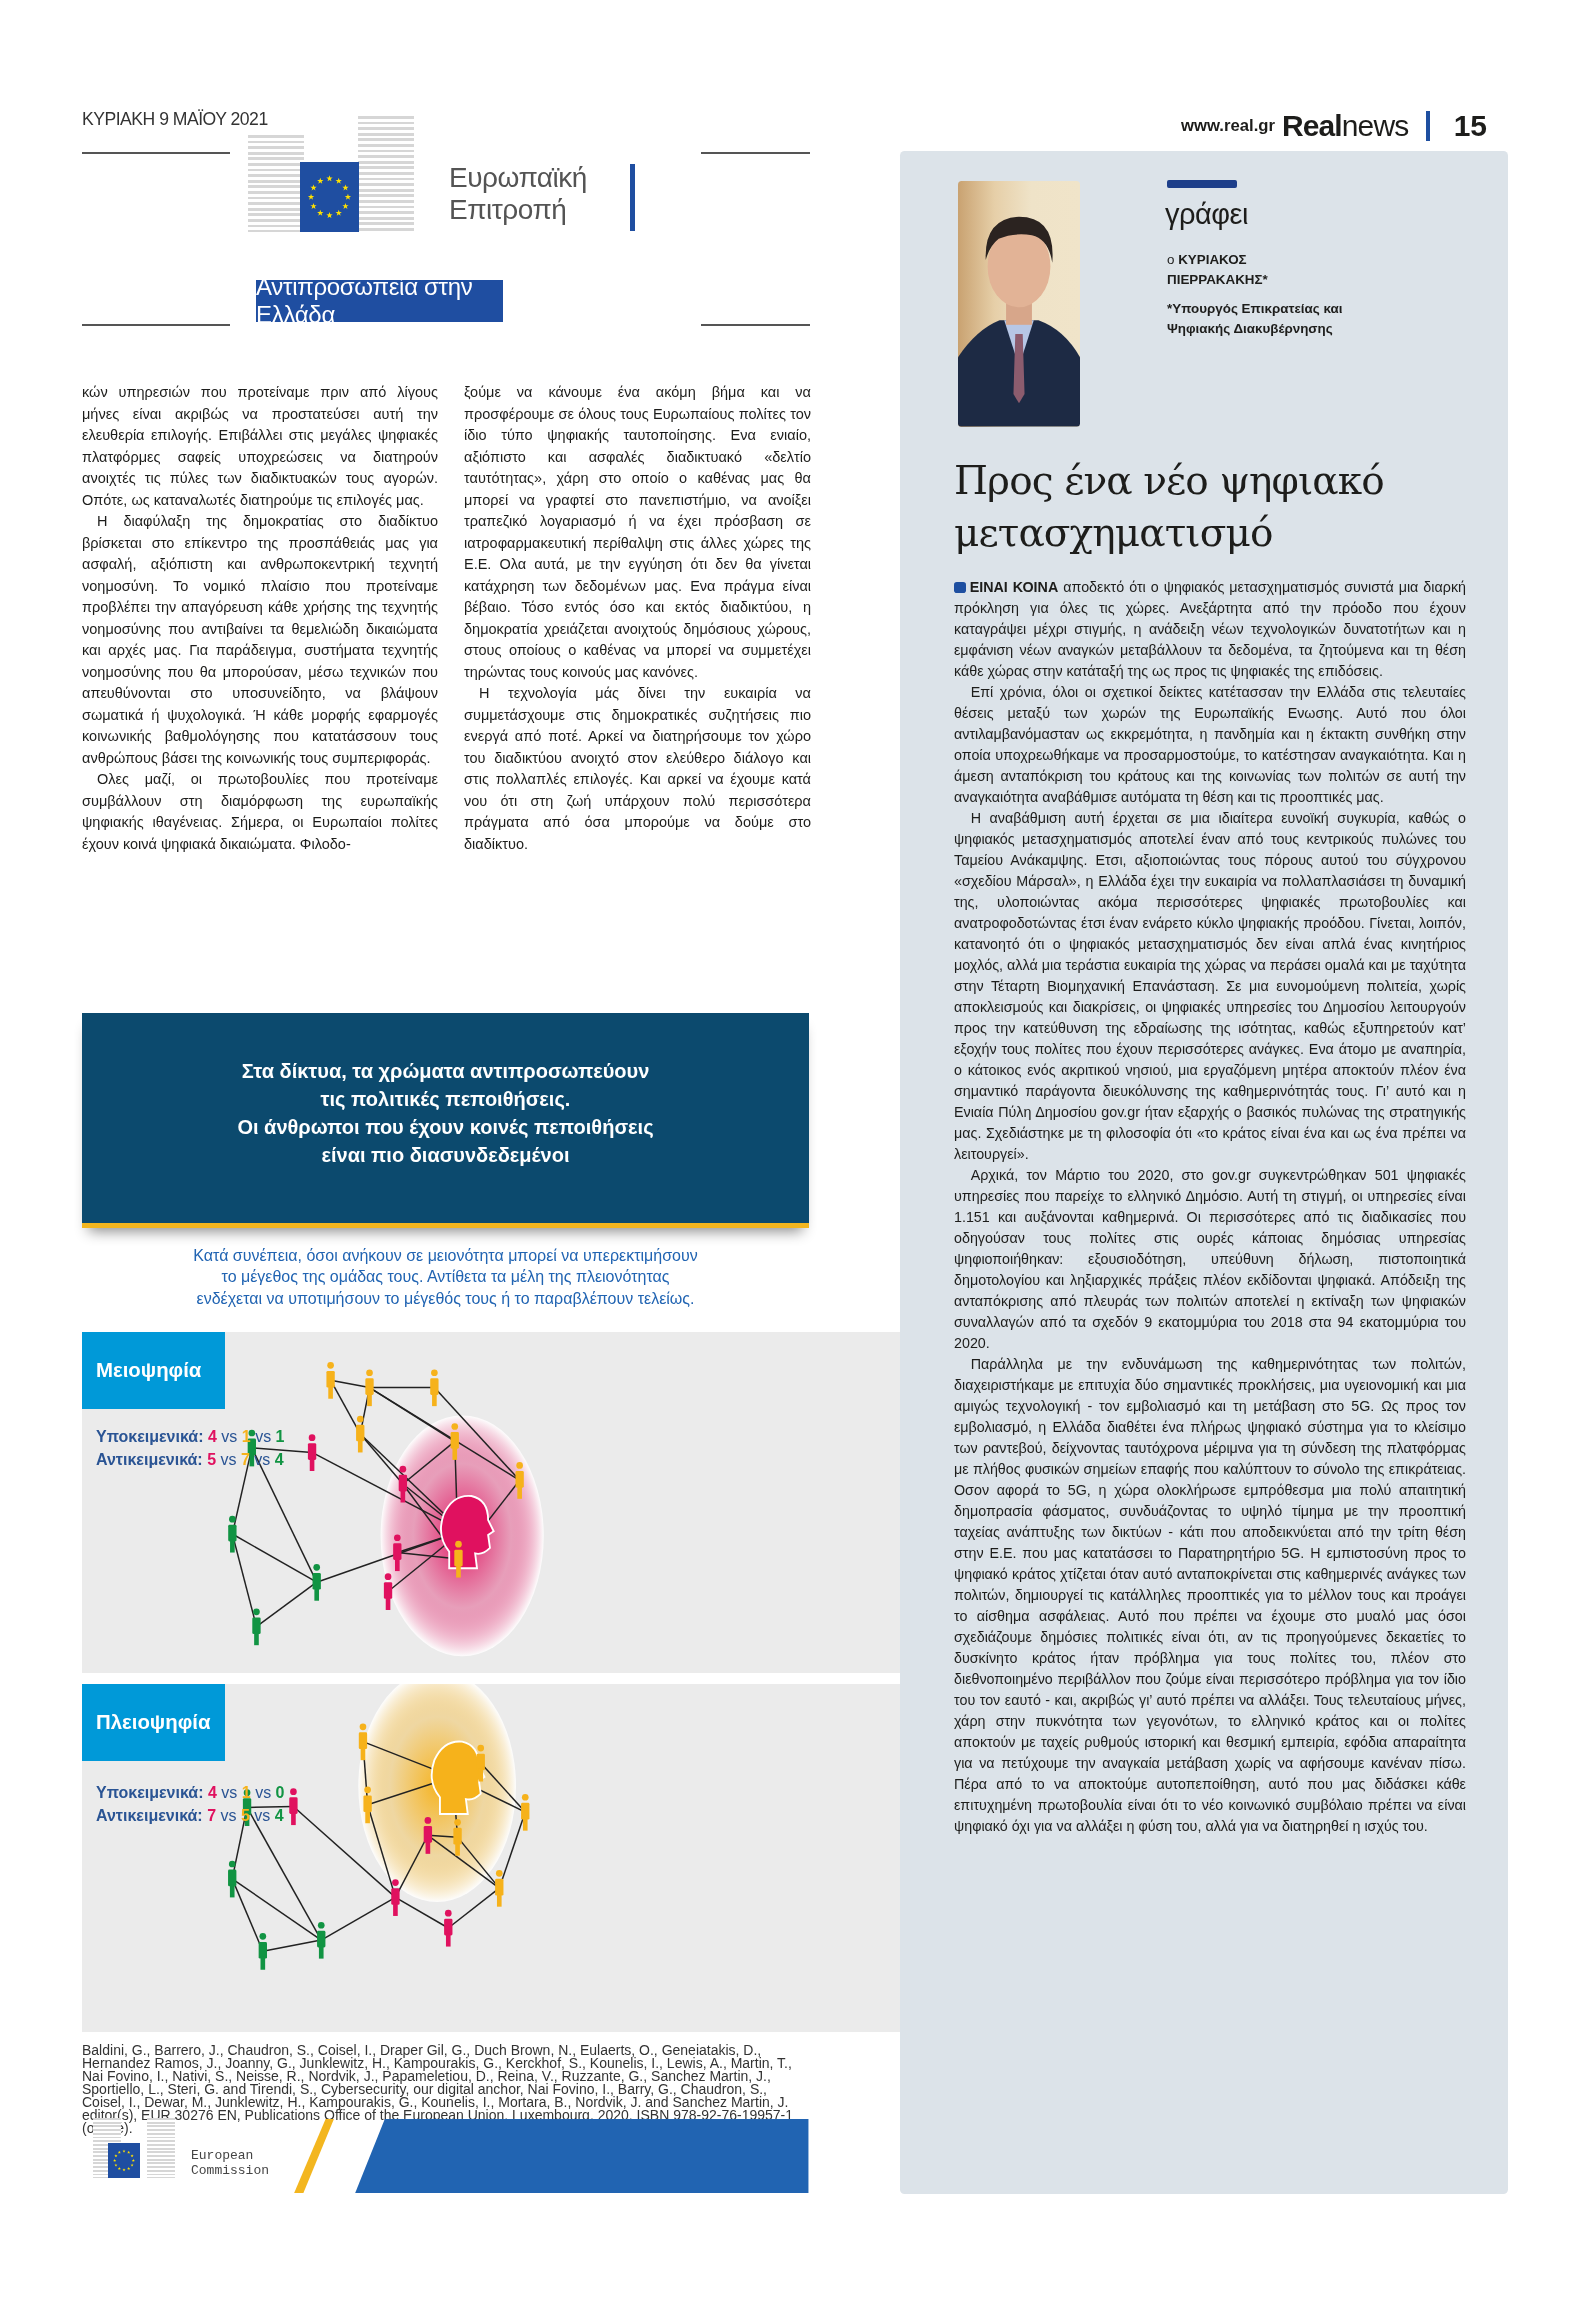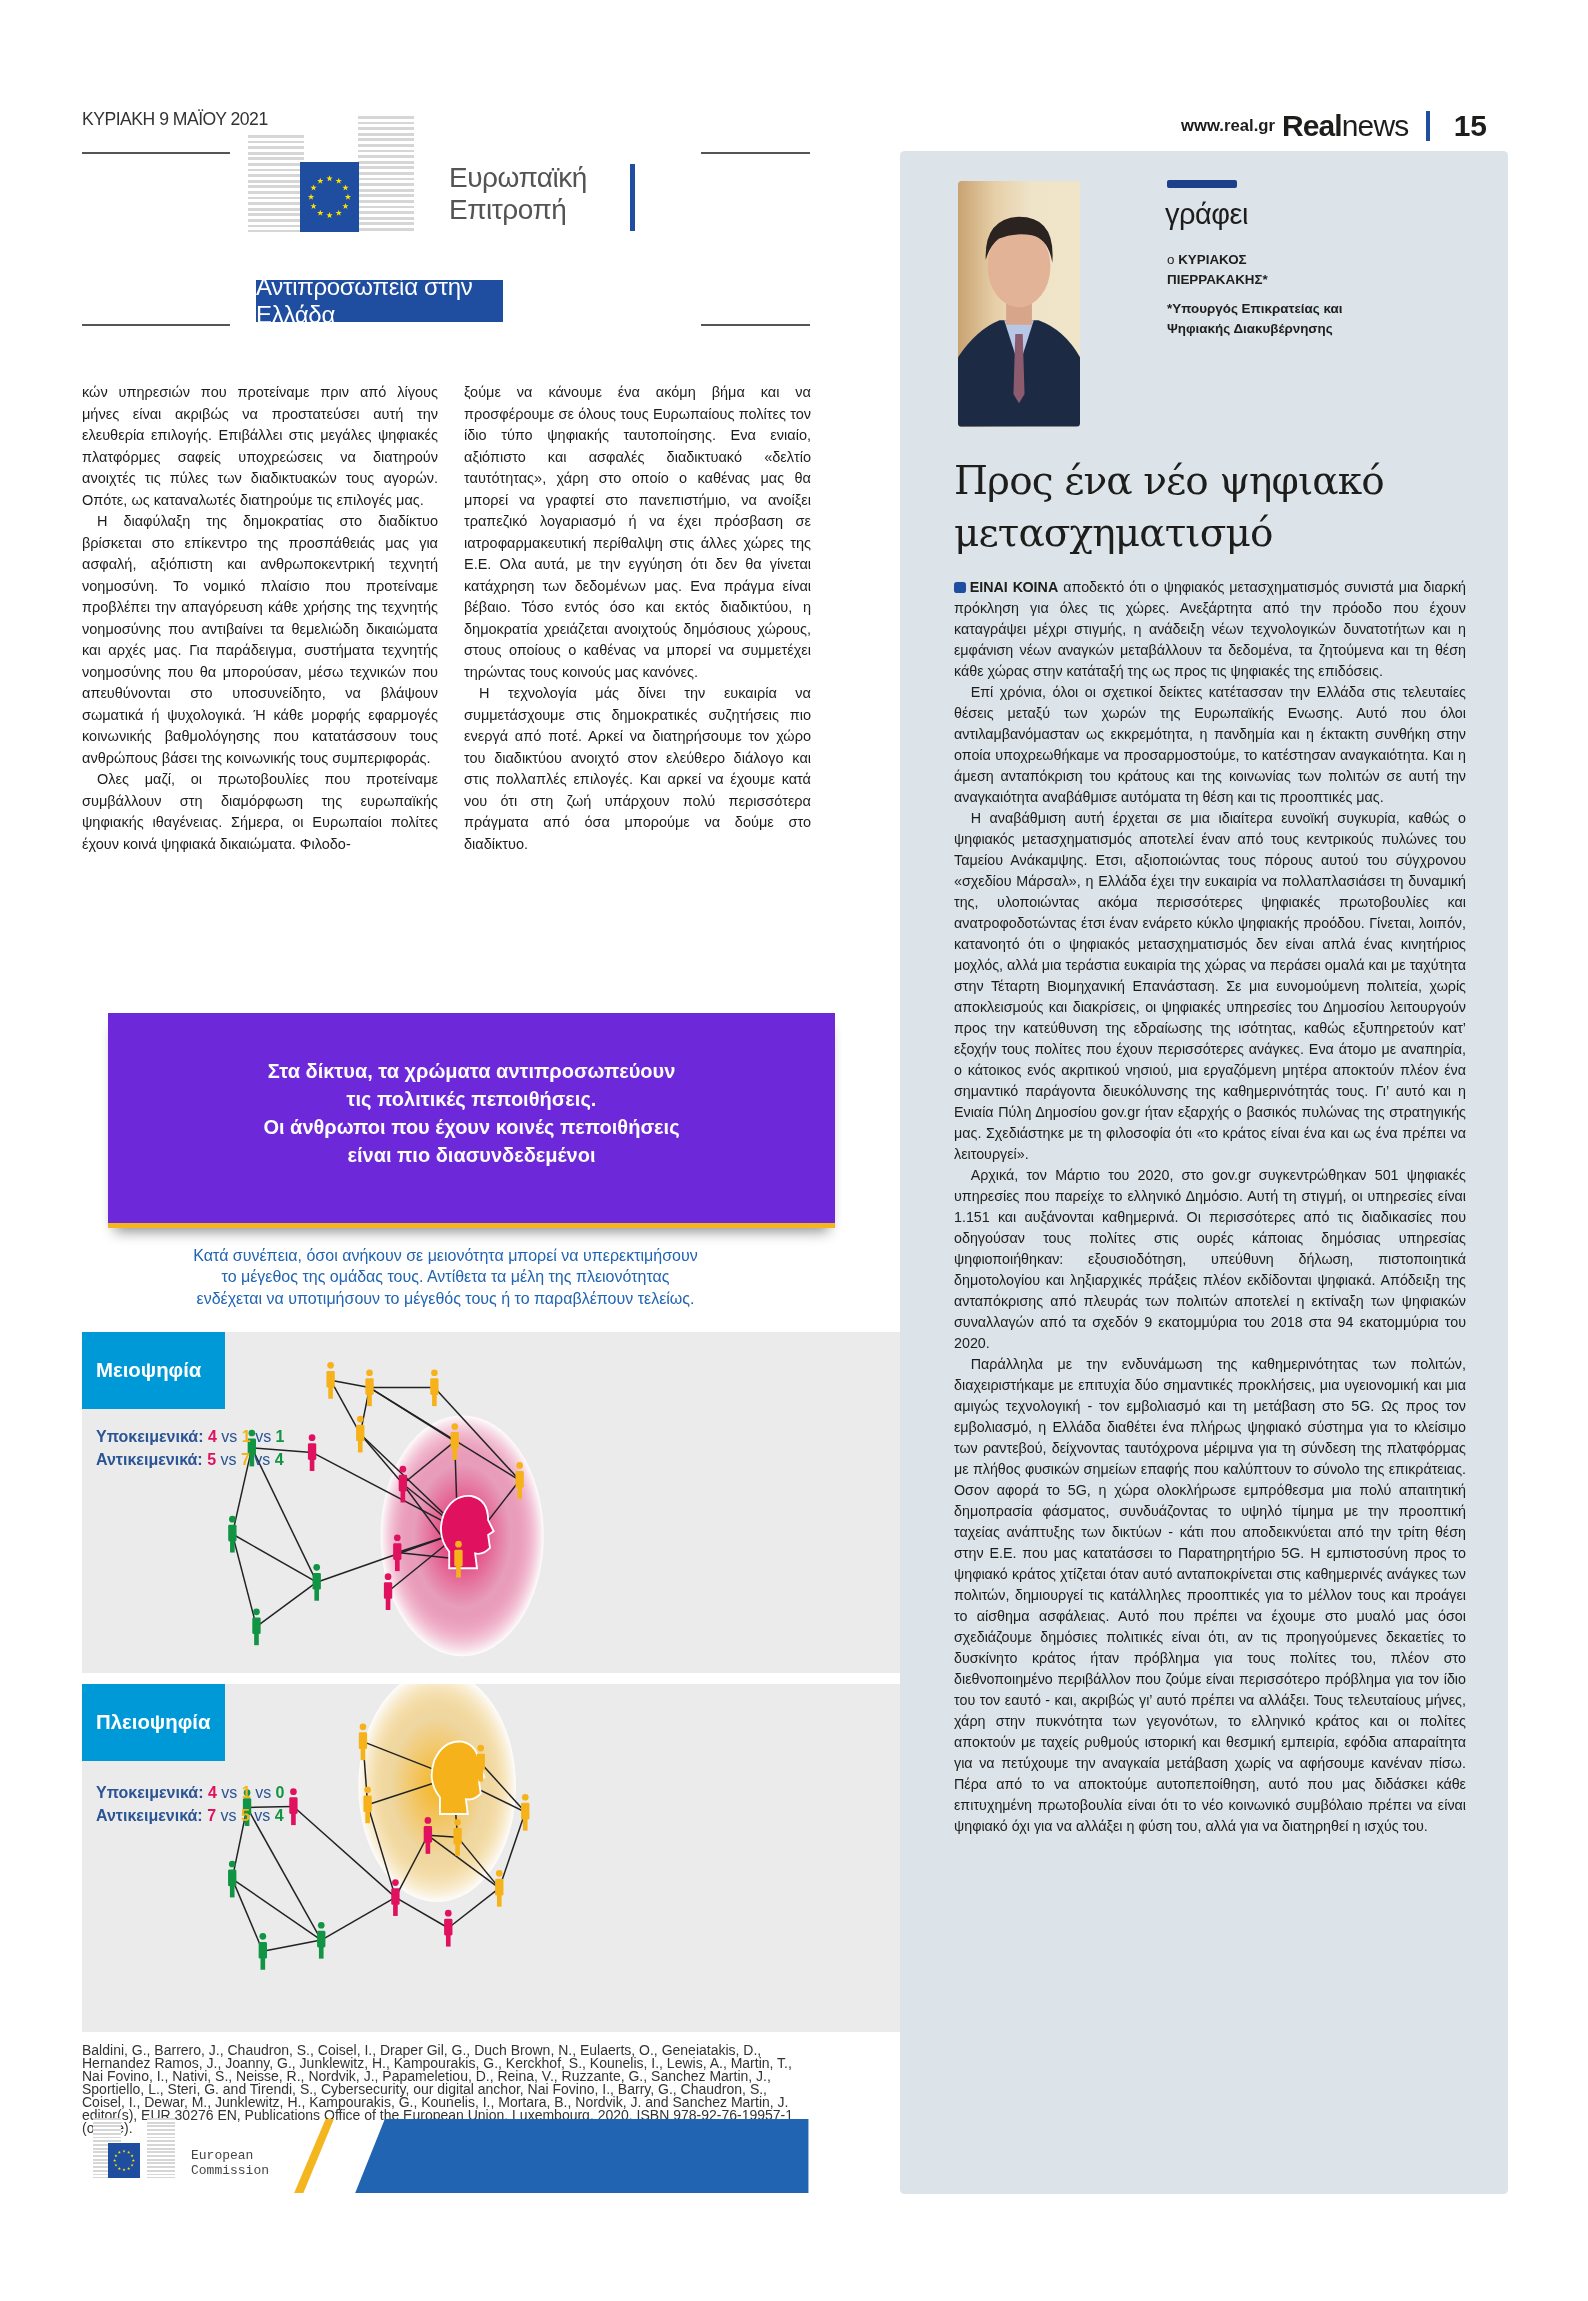--- a/index.html
+++ b/index.html
@@ -25,24 +25,24 @@
   .ec-bar { position: absolute; left: 391px; top: 48px; width: 4.6px; height: 67px; background: #1f4ea1; }
   .ec-banner { position: absolute; left: 256px; top: 280px; width: 247px; height: 42px; background: #1f4ea1; color: #fff;
     font-size: 24px; display: flex; align-items: center; justify-content: center; letter-spacing: -0.3px; }
 
   
   .col { position: absolute; font-size: 14.5px; line-height: 21.5px; text-align: justify; color: #1d1d1b; }
   .col p { text-indent: 0; }
   .col p.ind { text-indent: 15px; }
 
   
-  .info-top { position: absolute; left: 82px; top: 1013px; width: 727px; height: 215px; background: #6d28d9;
+  .info-top { position: absolute; left: 82px; top: 1013px; width: 727px; height: 215px; background: #0c4a6e;
     border-bottom: 5.6px solid #f3b61f; color: #fff; text-align: center; font-weight: bold; font-size: 20px; line-height: 28px;
     display: flex; flex-direction: column; justify-content: center; padding-bottom: 11px;
-    box-shadow: 0 9.3px 13px -5.6px rgba(0,0,0,0.45); margin-left: 26px; }
+    box-shadow: 0 9.3px 13px -5.6px rgba(0,0,0,0.45); }
   .info-sub { position: absolute; left: 82px; top: 1245px; width: 727px; text-align: center; color: #2164b2; font-weight: normal;
     font-size: 16px; line-height: 21.3px; }
   .panel { position: absolute; left: 82px; width: 871px; background: #ebebeb; overflow: hidden; }
   .panel-label { position: absolute; left: 0; top: 0; width: 143px; height: 77px; background: #0099d8; color: #fff; font-weight: bold;
     font-size: 20.4px; display: flex; align-items: center; padding-left: 14px; }
   .stats { position: absolute; left: 14px; font-weight: bold; font-size: 16px; line-height: 23px; color: #2a5494; }
   .stats .vs { font-weight: normal; color: #2a5494; }
   .c-pink { color: #e0115f; } .c-yellow { color: #f6b21b; } .c-green { color: #119443; }
   .panel svg.net { position: absolute; left: 0; top: 0; }
 

